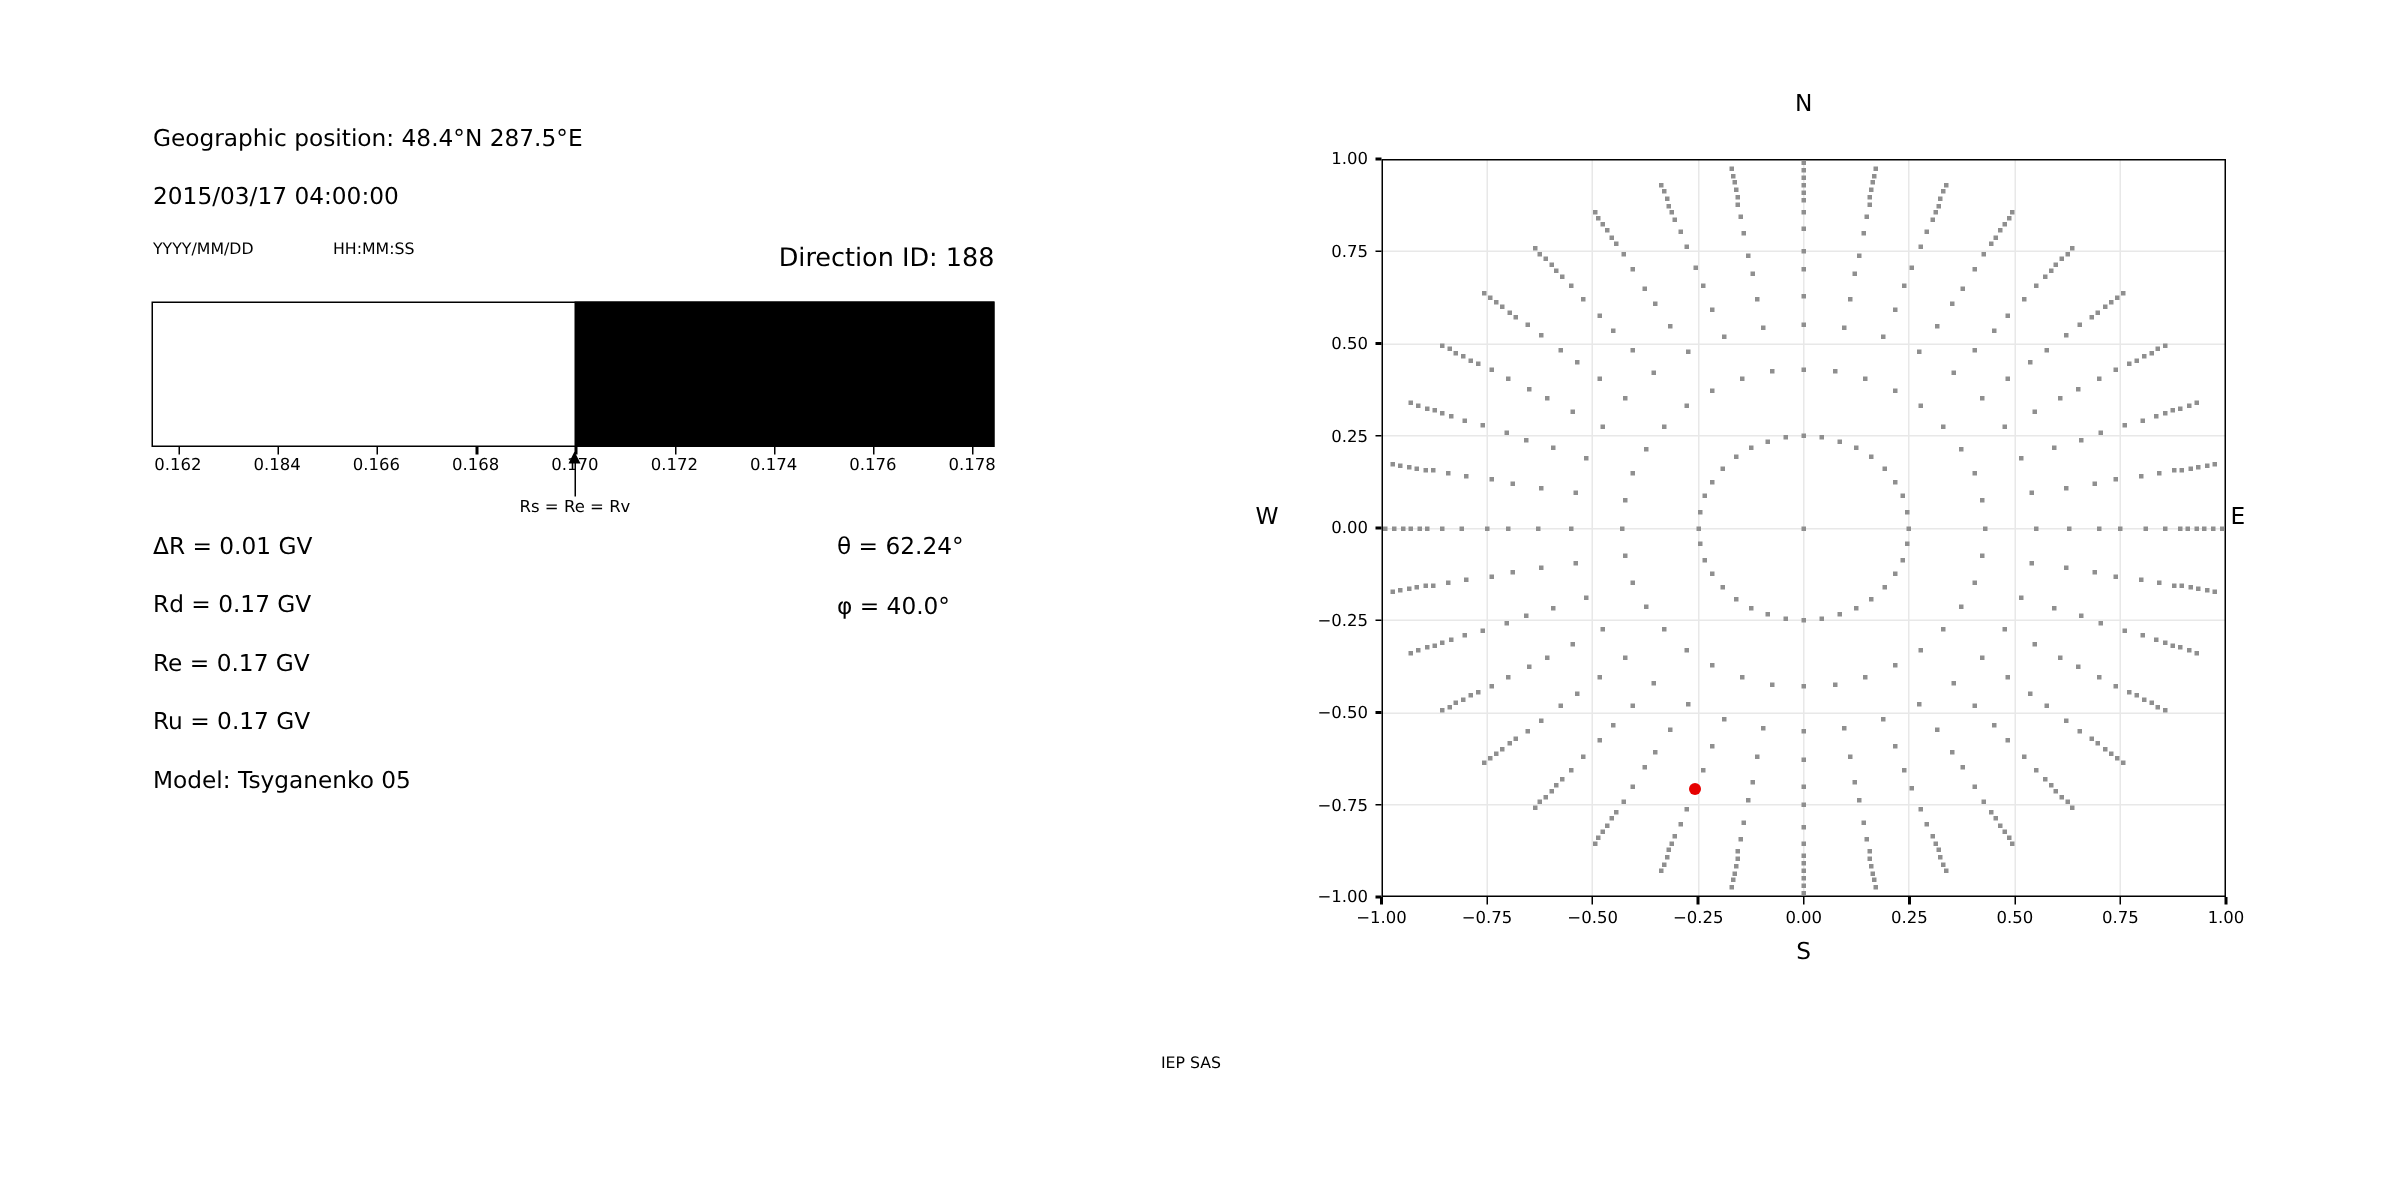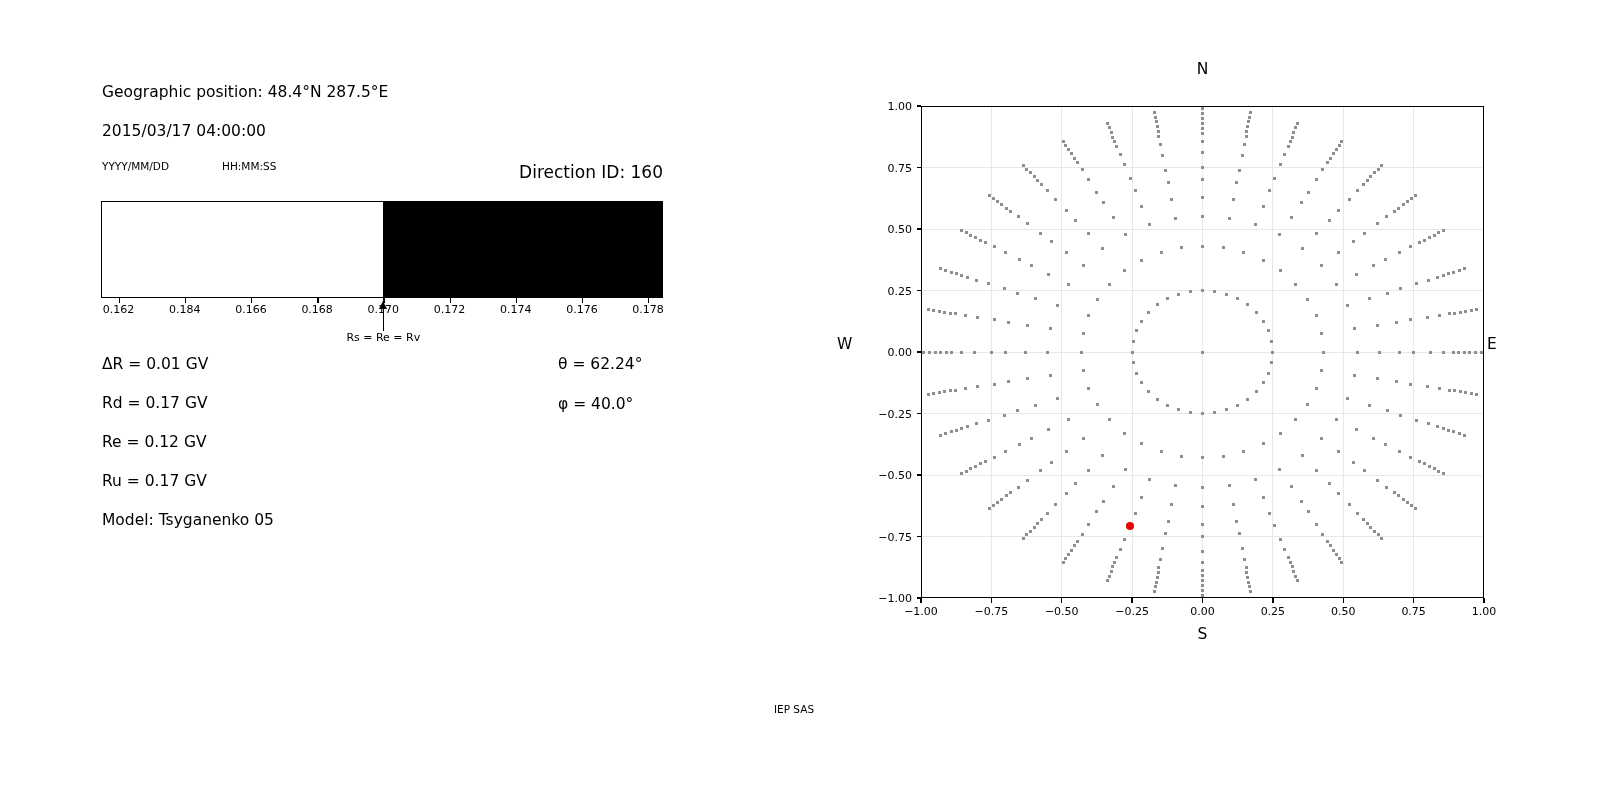--- a/index.html
+++ b/index.html
@@ -41,21 +41,21 @@
 </style>
 </head>
 <body>
 
 <div id="canvas">
 
   <div class="abs t15" style="left:102px;top:83px;">Geographic position: 48.4°N 287.5°E</div>
   <div class="abs t15" style="left:102px;top:122px;">2015/03/17 04:00:00</div>
   <div class="abs t10" style="left:102px;top:160px;">YYYY/MM/DD</div>
   <div class="abs t10" style="left:222px;top:160px;">HH:MM:SS</div>
-  <div class="abs t17" style="left:400px;top:162px;width:263px;text-align:right;">Direction ID: 160</div>
+  <div class="abs t17" style="left:400px;top:162px;width:263px;text-align:right;">Direction ID: 188</div>
 
   <div id="penumbra">
     <div id="penumbra-box"></div>
     <div id="penumbra-black" style="left: 282.324px; width: 279.676px;"></div>
     <div id="penumbra-axis">
         <div class="ptick" style="left: 17.5418px;"></div>
         <div class="pticklabel" style="left: 17.5418px;">0.162</div>
         <div class="ptick" style="left: 83.7373px;"></div>
         <div class="pticklabel" style="left: 83.7373px;">0.184</div>
         <div class="ptick" style="left: 149.933px;"></div>
@@ -73,21 +73,21 @@
         <div class="ptick" style="left: 547.106px;"></div>
         <div class="pticklabel" style="left: 547.106px;">0.178</div>
       </div>
     <div id="arrow-head" style="left: 282.324px;"></div>
     <div id="arrow-line" style="left: 282.324px;"></div>
     <div id="arrow-label" style="left: 282.324px;">Rs = Re = Rv</div>
   </div>
 
   <div class="abs t15" style="left:102px;top:355px;">ΔR = 0.01 GV</div>
   <div class="abs t15" style="left:102px;top:394px;">Rd = 0.17 GV</div>
-  <div class="abs t15" style="left:102px;top:433px;">Re = 0.12 GV</div>
+  <div class="abs t15" style="left:102px;top:433px;">Re = 0.17 GV</div>
   <div class="abs t15" style="left:102px;top:472px;">Ru = 0.17 GV</div>
   <div class="abs t15" style="left:102px;top:511px;">Model: Tsyganenko 05</div>
   <div class="abs t15" style="left:558px;top:355px;">θ = 62.24°</div>
   <div class="abs t15" style="left:558px;top:395px;">φ = 40.0°</div>
 
   <div id="dirplot">
     <div id="dir-grid">
         <div class="gridv" style="left: 69.875px;"></div>
         <div class="gridv" style="left: 140.25px;"></div>
         <div class="gridv" style="left: 210.625px;"></div>

